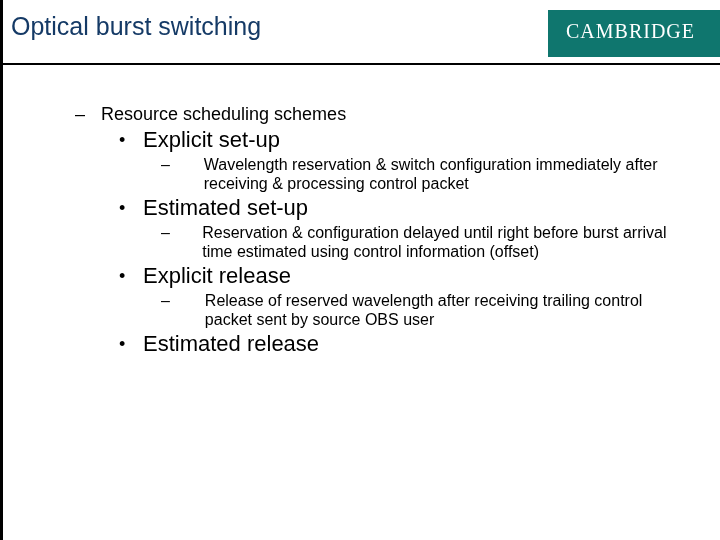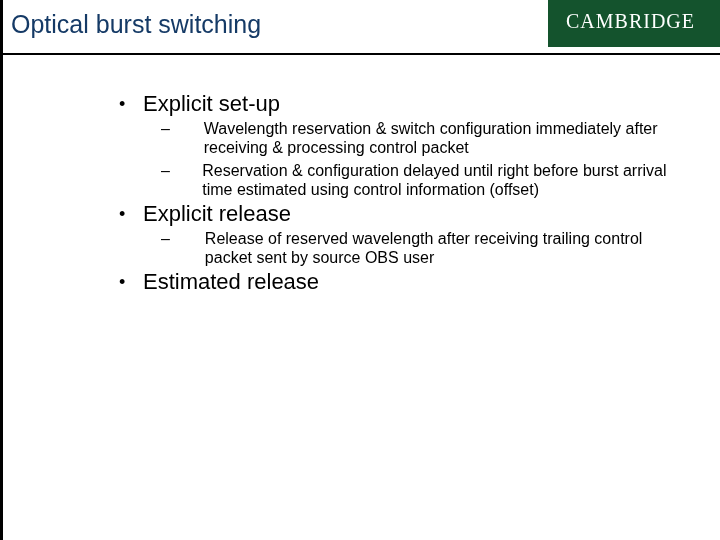--- a/index.html
+++ b/index.html
@@ -12,33 +12,33 @@
   }
   .slide {
     width: 720px;
     height: 540px;
     border-left: 3px solid #000;
     position: relative;
     padding: 0;
   }
   .title-bar {
     display: flex;
-    align-items: center;
+    align-items: flex-start;
     justify-content: space-between;
     border-bottom: 2px solid #000;
-    padding: 0 0 6px 8px;
+    padding: 10px 0 6px 8px;
   }
   .title {
     font-size: 25px;
     color: #153a66;
     font-weight: normal;
     padding-top: 2px;
   }
   .brand-box {
-    background: #14532d;
+    background: #0f766e;
     color: #fff;
     font-family: Georgia, "Times New Roman", serif;
     font-size: 20px;
     letter-spacing: 1px;
     padding: 10px 14px 14px 18px;
     font-weight: 500;
     min-width: 172px;
     text-align: left;
   }
   .content {
@@ -66,30 +66,38 @@
 
   <div class="title-bar">
     <div class="title">Optical burst switching</div>
     <div class="brand-box">CAMBRIDGE</div>
   </div>
 
   <div class="content">
 
 
 
+    <div class="b2">
+      <div class="marker dash"></div>
+      <div class="txt">Resource scheduling schemes</div>
+    </div>
 
     <div class="b3">
       <div class="marker dot"></div>
       <div class="txt">Explicit set-up</div>
     </div>
     <div class="b4">
       <div class="marker dash"></div>
       <div class="txt">Wavelength reservation &amp; switch configuration immediately after receiving &amp; processing control packet</div>
     </div>
 
+    <div class="b3">
+      <div class="marker dot"></div>
+      <div class="txt">Estimated set-up</div>
+    </div>
     <div class="b4">
       <div class="marker dash"></div>
       <div class="txt">Reservation &amp; configuration delayed until right before burst arrival time estimated using control information (offset)</div>
     </div>
 
     <div class="b3">
       <div class="marker dot"></div>
       <div class="txt">Explicit release</div>
     </div>
     <div class="b4">

